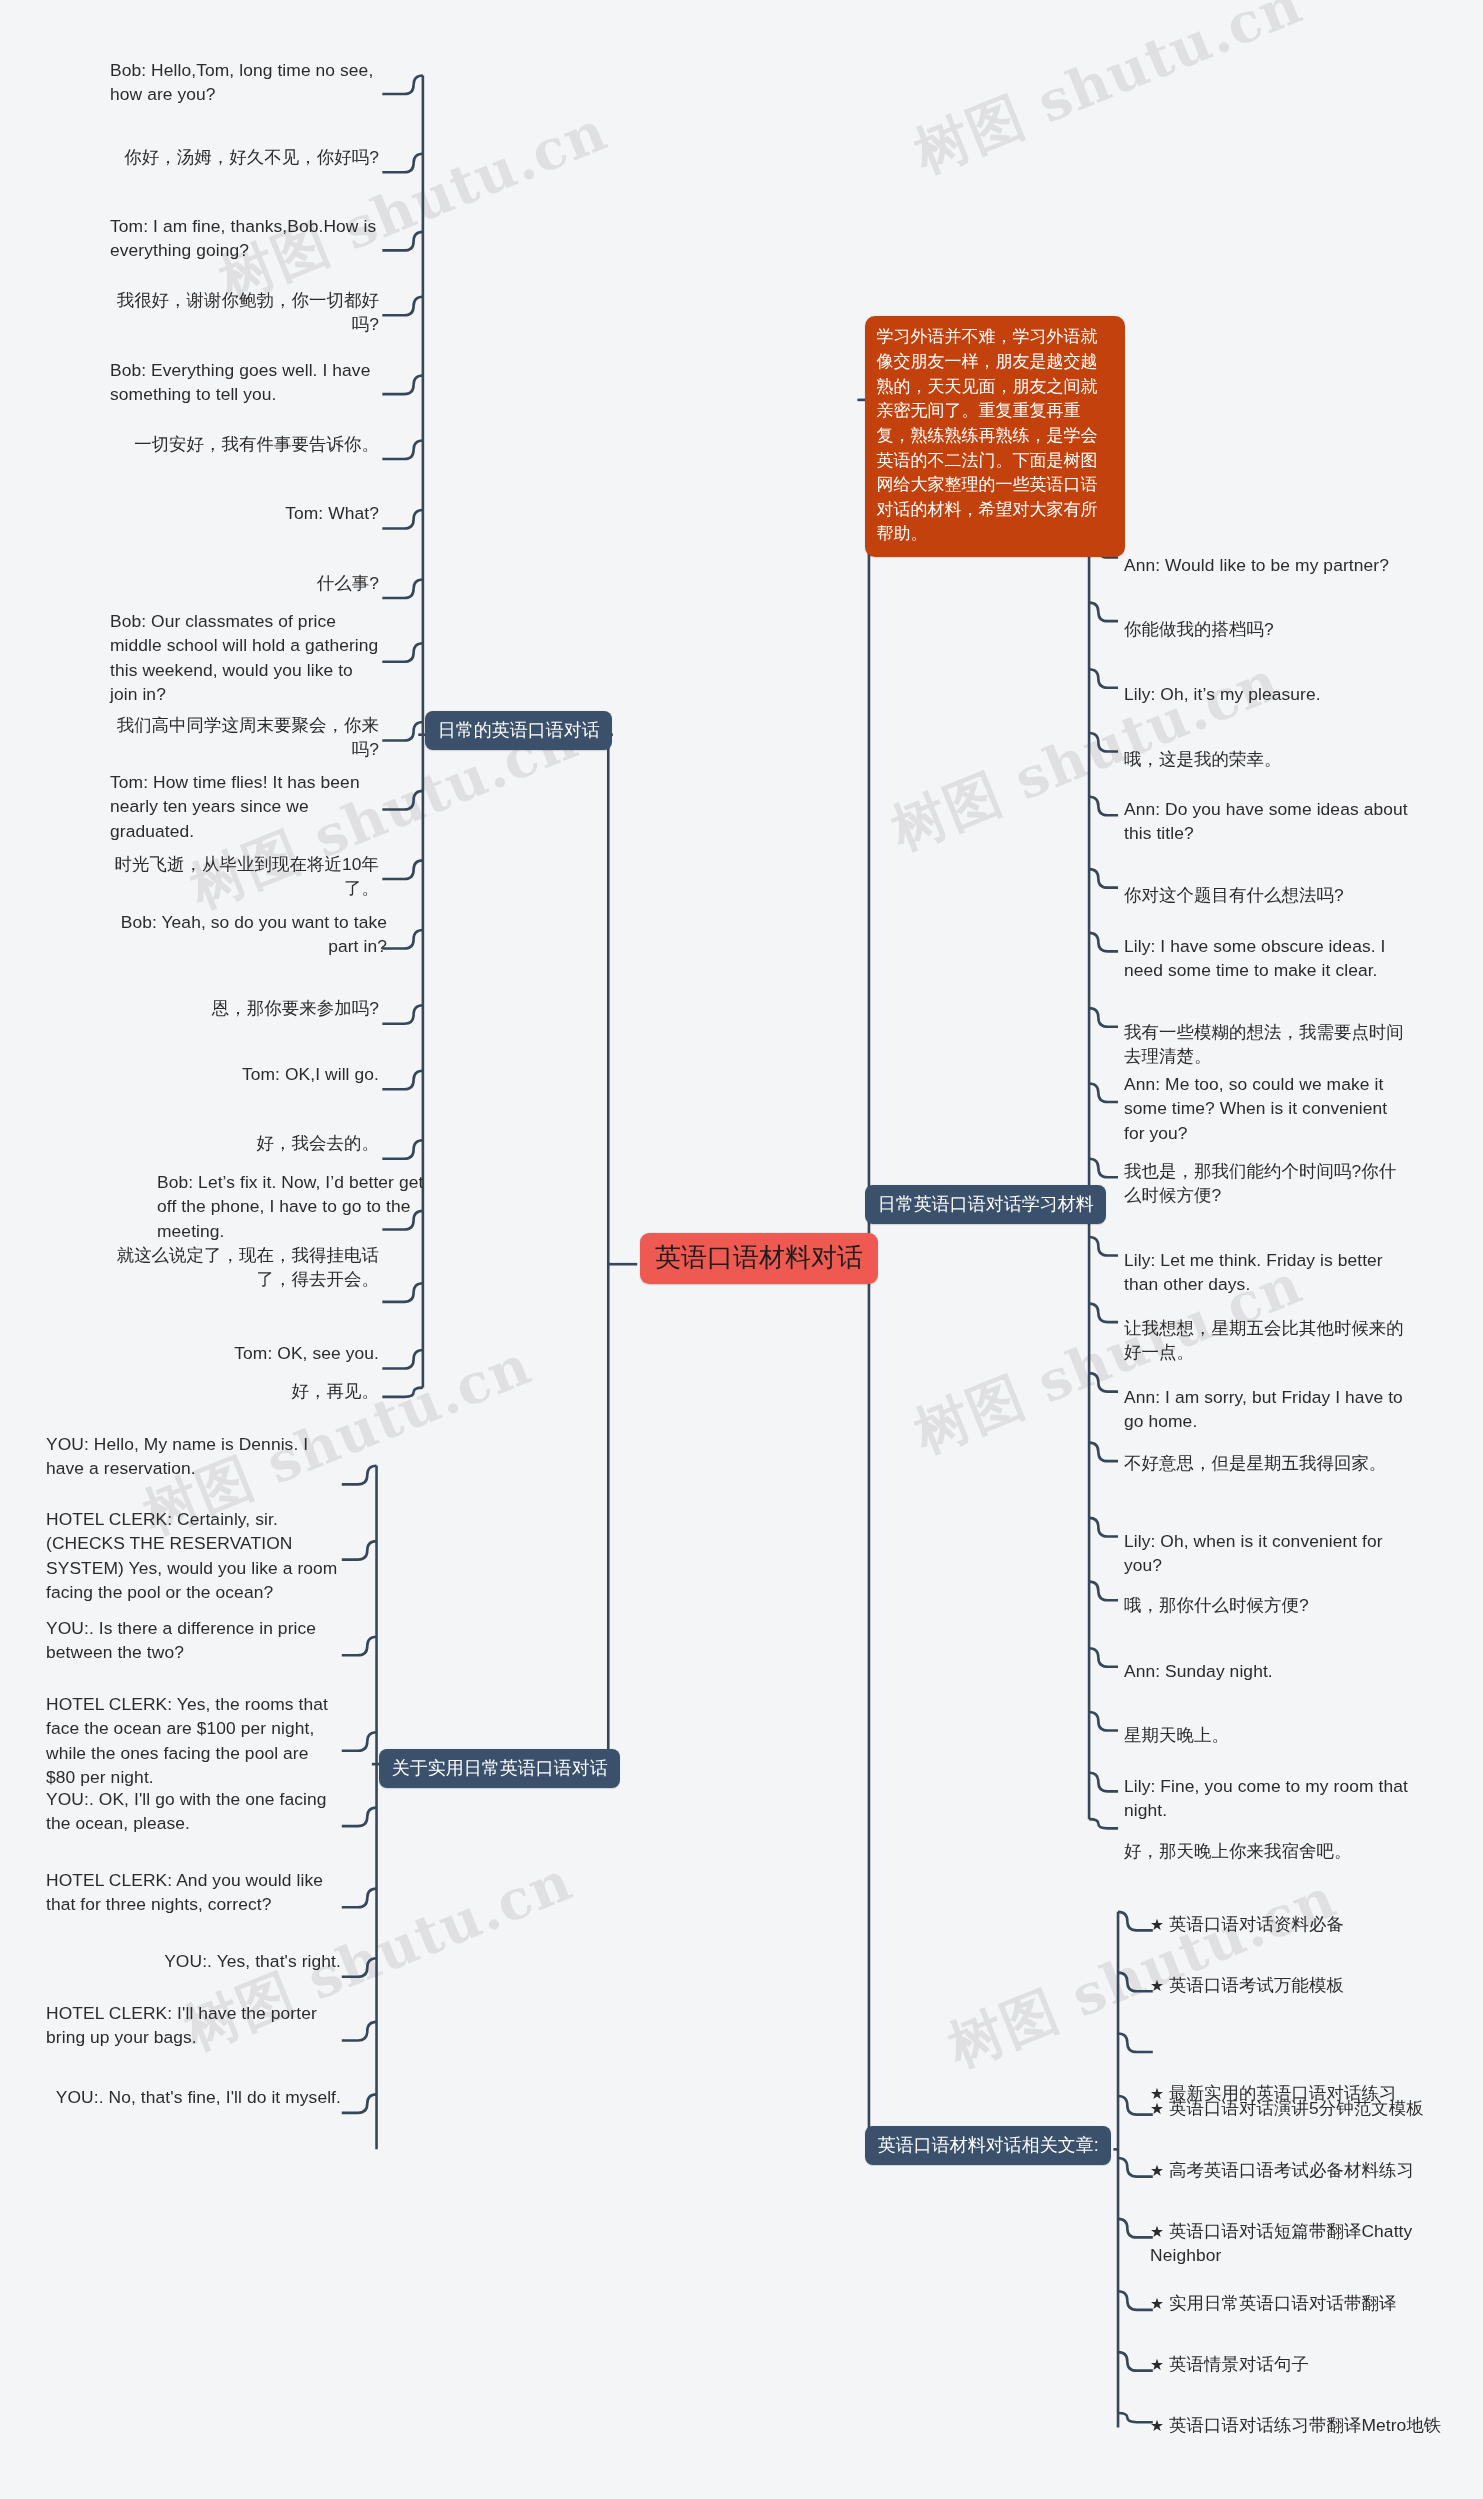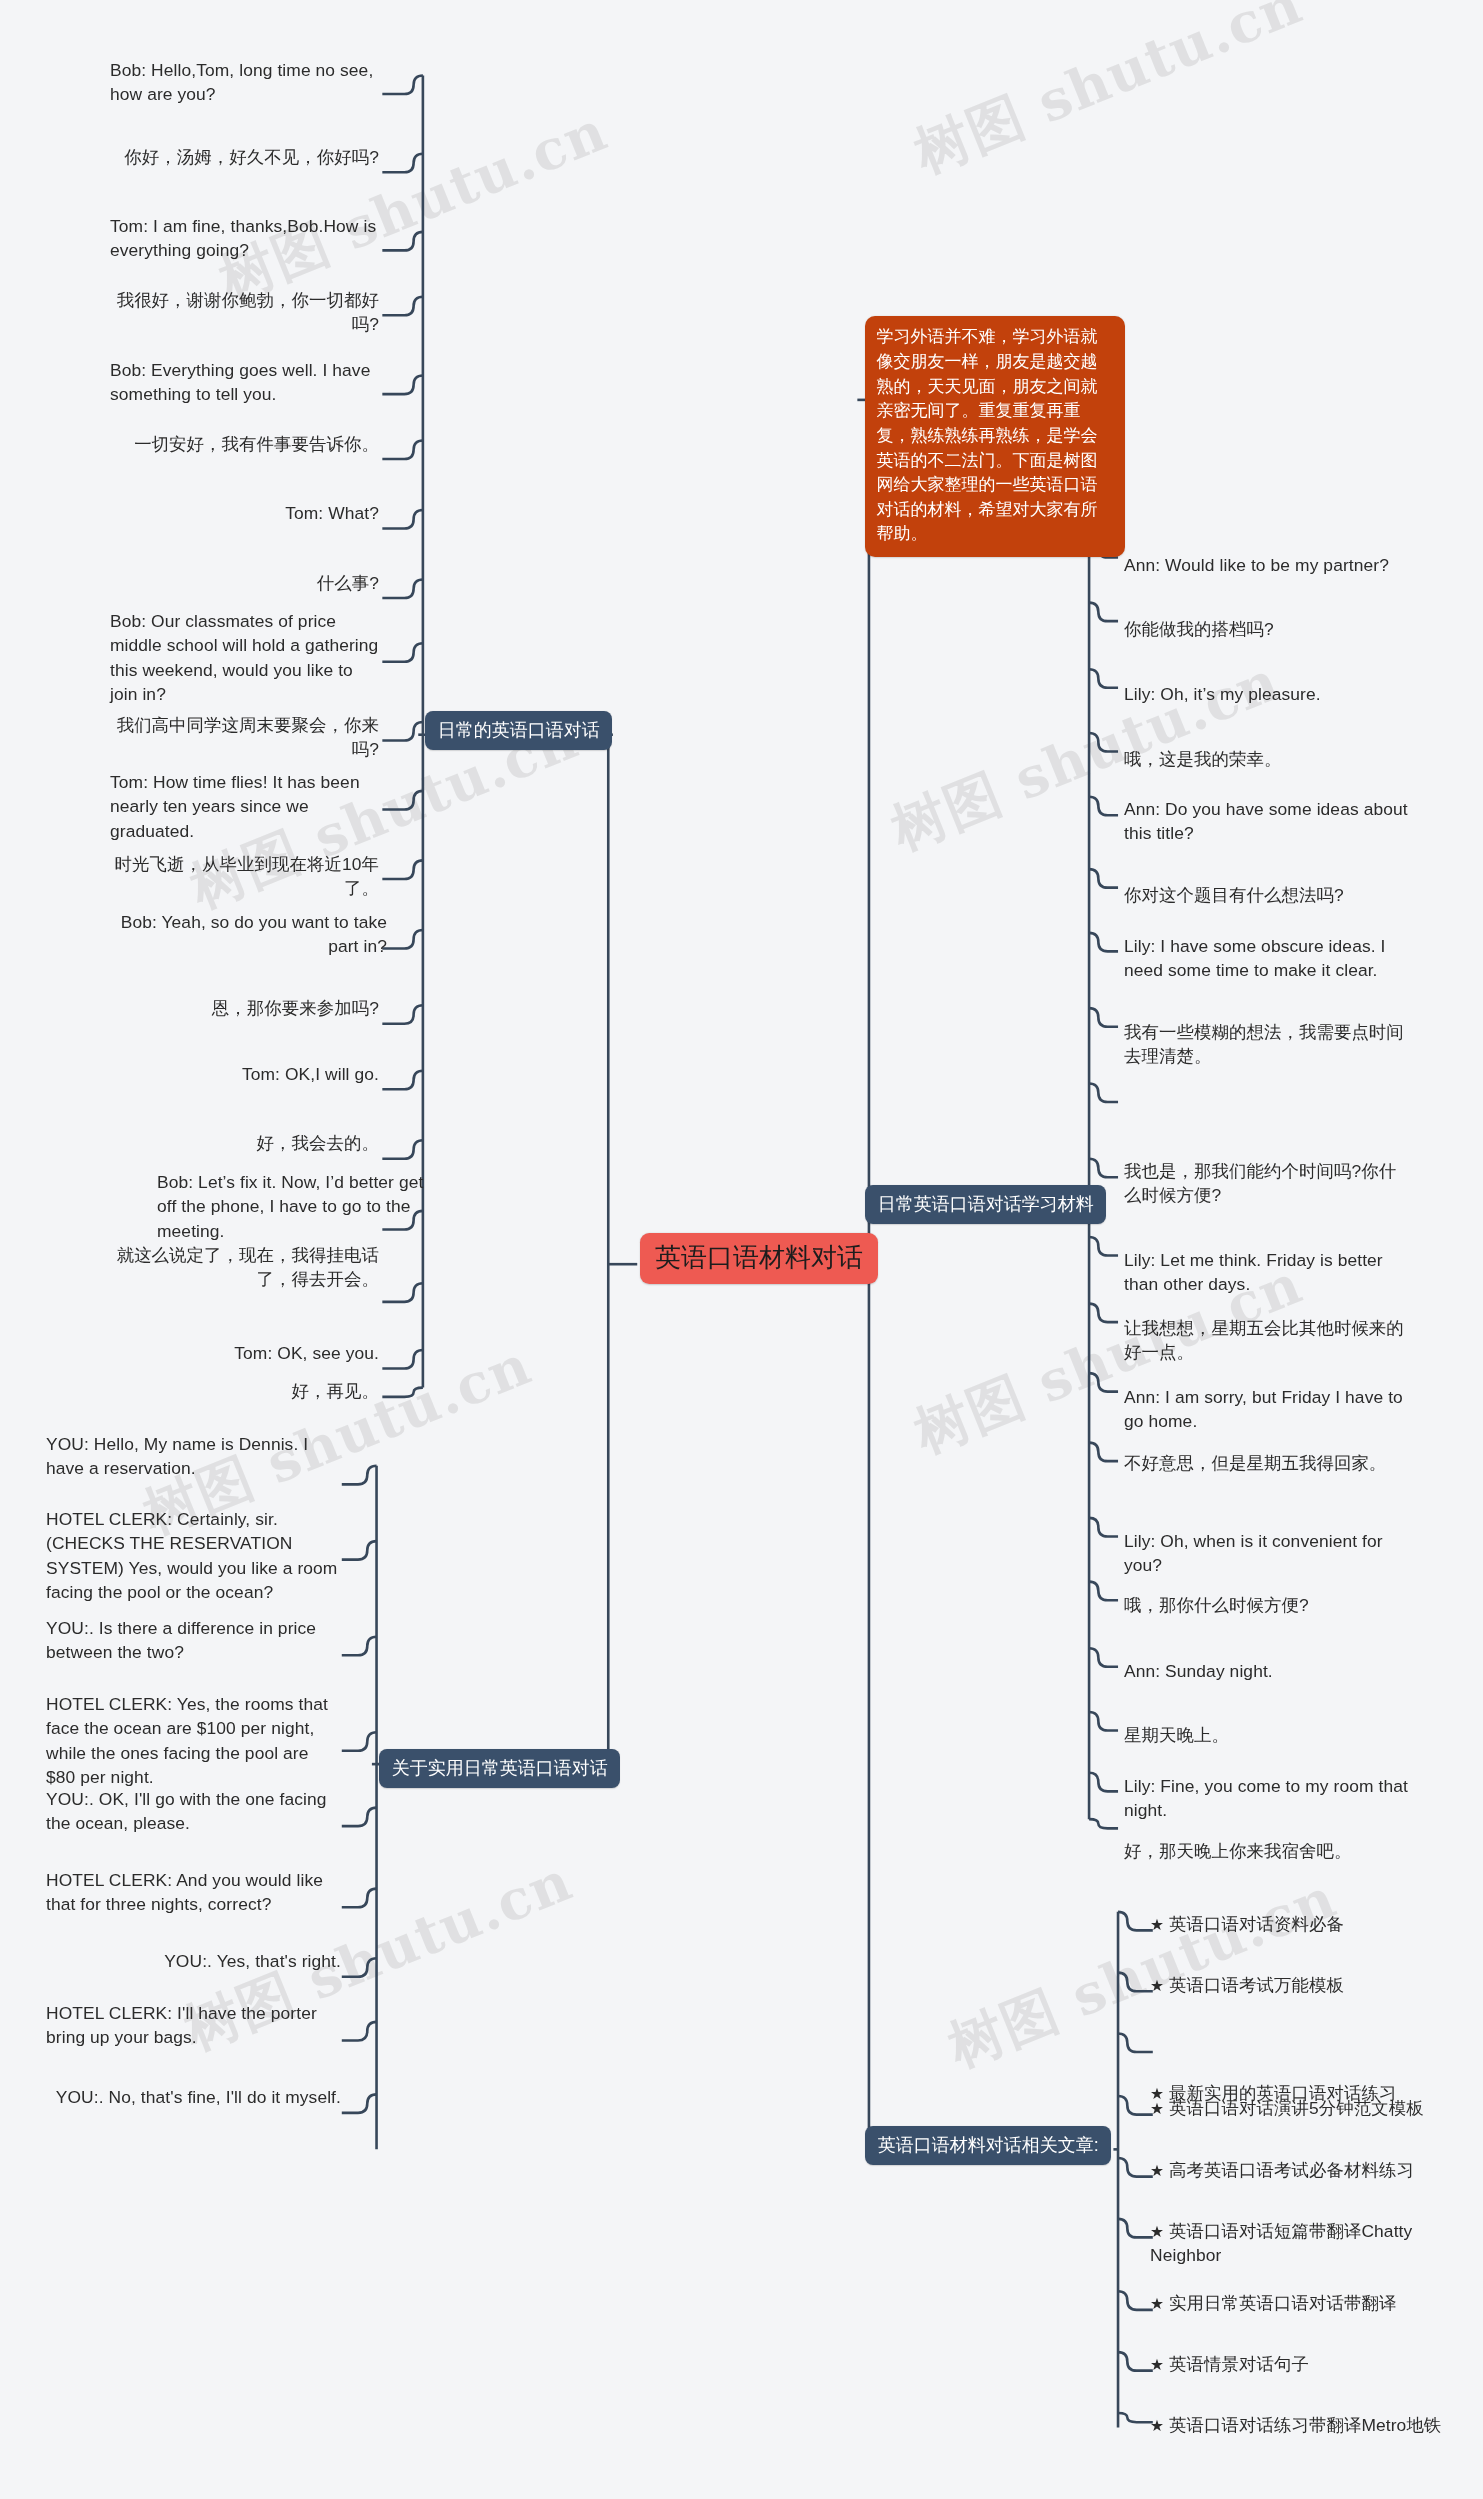--- a/index.html
+++ b/index.html
@@ -231,20 +231,21 @@
   <div class="leaf r" style="left:46px; top:2085px; width:295px;">YOU:. No, that's fine, I'll do it myself.</div>
 
   <div class="leaf l" style="left:1124px; top:553px; width:287px;">Ann: Would like to be my partner?</div>
   <div class="leaf l" style="left:1124px; top:617px; width:287px;">你能做我的搭档吗?</div>
   <div class="leaf l" style="left:1124px; top:682px; width:287px;">Lily: Oh, it’s my pleasure.</div>
   <div class="leaf l" style="left:1124px; top:747px; width:287px;">哦，这是我的荣幸。</div>
   <div class="leaf l" style="left:1124px; top:797px; width:287px;">Ann: Do you have some ideas about this title?</div>
   <div class="leaf l" style="left:1124px; top:883px; width:287px;">你对这个题目有什么想法吗?</div>
   <div class="leaf l" style="left:1124px; top:934px; width:287px;">Lily: I have some obscure ideas. I need some time to make it clear.</div>
   <div class="leaf l" style="left:1124px; top:1020px; width:287px;">我有一些模糊的想法，我需要点时间去理清楚。</div>
+  <div class="leaf l" style="left:1124px; top:1072px; width:287px;">Ann: Me too, so could we make it some time? When is it convenient for you?</div>
   <div class="leaf l" style="left:1124px; top:1159px; width:287px;">我也是，那我们能约个时间吗?你什么时候方便?</div>
   <div class="leaf l" style="left:1124px; top:1248px; width:287px;">Lily: Let me think. Friday is better than other days.</div>
   <div class="leaf l" style="left:1124px; top:1316px; width:287px;">让我想想，星期五会比其他时候来的好一点。</div>
   <div class="leaf l" style="left:1124px; top:1385px; width:287px;">Ann: I am sorry, but Friday I have to go home.</div>
   <div class="leaf l" style="left:1124px; top:1451px; width:287px;">不好意思，但是星期五我得回家。</div>
   <div class="leaf l" style="left:1124px; top:1529px; width:287px;">Lily: Oh, when is it convenient for you?</div>
   <div class="leaf l" style="left:1124px; top:1593px; width:287px;">哦，那你什么时候方便?</div>
   <div class="leaf l" style="left:1124px; top:1659px; width:287px;">Ann: Sunday night.</div>
   <div class="leaf l" style="left:1124px; top:1723px; width:287px;">星期天晚上。</div>
   <div class="leaf l" style="left:1124px; top:1774px; width:287px;">Lily: Fine, you come to my room that night.</div>

